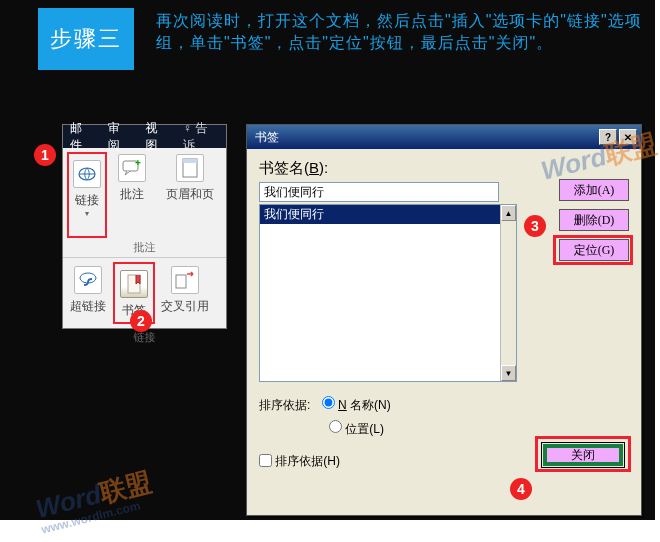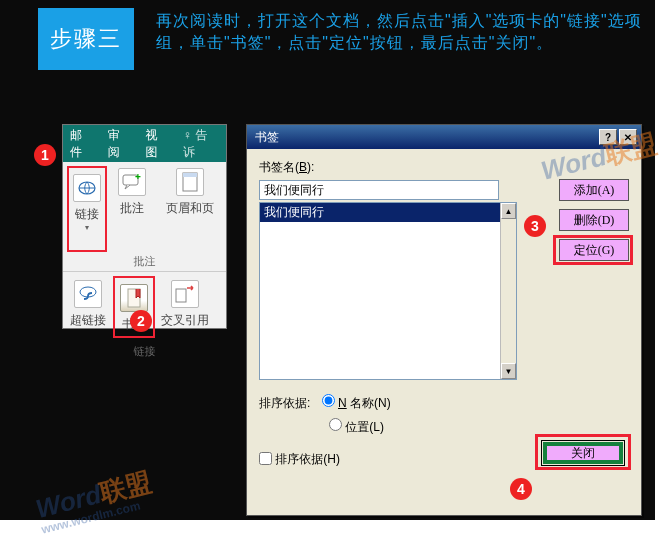--- a/index.html
+++ b/index.html
@@ -6,21 +6,21 @@
   body { font-family: "Microsoft YaHei", SimSun, sans-serif; font-size: 12px; background: #fff; }
   .canvas { position: relative; width: 660px; height: 542px; background: #fff; overflow: hidden; }
   .dark-bg { position: absolute; top: 0; left: 0; width: 655px; height: 520px; background: #0b0b0b; }
 
   
   .step-badge { position: absolute; top: 8px; left: 38px; width: 96px; height: 62px; background: #1aa0e6; color: #fff; font-size: 22px; font-weight: 500; display: flex; align-items: center; justify-content: center; letter-spacing: 2px; }
   .instr { position: absolute; top: 10px; left: 156px; width: 495px; color: #1aa0e6; font-size: 16px; line-height: 22px; letter-spacing: 1px; }
 
   
   .ribbon { position: absolute; top: 124px; left: 62px; width: 165px; height: 205px; background: #f1f1f1; border: 1px solid #777; }
-  .ribbon-tabs { height: 37px; background: #0f766e; display: flex; align-items: center; color: #fff; font-size: 12px; }
+  .ribbon-tabs { height: 23px; background: #0f172a; display: flex; align-items: center; color: #fff; font-size: 12px; }
   .ribbon-tab { padding: 0 7px; }
   .ribbon-tab.tell { opacity: .8; }
   .ribbon-row1 { height: 90px; display: flex; }
   .rb-cell { display: flex; flex-direction: column; align-items: center; justify-content: flex-start; padding-top: 6px; font-size: 12px; color: #444; }
   .rb-icon { width: 28px; height: 28px; border: 1px solid #bbb; background: #fff; margin-bottom: 4px; display: flex; align-items: center; justify-content: center; border-radius: 2px; }
   .links-btn { width: 40px; margin: 4px 0 0 4px; border: 2px solid #e23; padding-top: 6px; }
   .links-btn .rb-icon { background: #fff; }
   .links-btn .drop { font-size: 8px; color: #666; }
   .comment-cell { width: 50px; }
   .header-cell { width: 66px; }
@@ -32,21 +32,21 @@
   .bm-cell .rb-icon { background: linear-gradient(#fff 60%, #d9d0b8); border: 1px solid #998; }
   .cr-cell { width: 60px; }
   .links-group-label { text-align: center; font-size: 11px; color: #666; margin-top: 4px; }
 
   
   .dialog { position: absolute; top: 124px; left: 246px; width: 396px; height: 392px; background: #ece9d8; border: 1px solid #555; box-shadow: 2px 2px 0 rgba(0,0,0,.4); font-family: SimSun, sans-serif; }
   .titlebar { height: 24px; background: linear-gradient(#3b6ea5, #0a246a); color: #fff; display: flex; align-items: center; padding: 0 4px; font-size: 12px; }
   .titlebar .title { flex: 1; padding-left: 4px; }
   .tb-btn { width: 18px; height: 16px; background: #d4d0c8; border: 1px solid #fff; border-right-color: #555; border-bottom-color: #555; margin-left: 2px; display: flex; align-items: center; justify-content: center; font-size: 10px; color: #000; font-weight: bold; font-family: sans-serif; }
   .dlg-body { position: relative; padding: 10px 12px; }
-  .dlg-label { font-size: 12px; display: block; margin-bottom: 4px; color: #000; }
+  .dlg-label { font-size: 15px; display: block; margin-bottom: 4px; color: #000; }
   .dlg-label u { text-decoration: underline; }
   .bm-input { width: 240px; height: 20px; border: 1px solid #7f9db9; background: #fff; padding: 1px 4px; font-size: 12px; font-family: SimSun; }
   .bm-list { width: 258px; height: 178px; background: #fff; border: 1px solid #7f9db9; margin-top: 2px; overflow: hidden; position: relative; }
   .bm-item { background: #0a246a; color: #fff; font-size: 12px; padding: 1px 4px; }
   .bm-scroll { position: absolute; right: 0; top: 0; bottom: 0; width: 16px; background: #ece9d8; border-left: 1px solid #bbb; }
   .bm-scroll .sbtn { height: 16px; background: #d4d0c8; border: 1px solid #fff; border-right-color: #888; border-bottom-color: #888; display: flex; align-items: center; justify-content: center; font-size: 8px; }
   .bm-scroll .sbtn.down { position: absolute; bottom: 0; left: 0; right: 0; }
   .dlg-btn { width: 70px; height: 22px; background: #f0abfc; border: 1px solid #555; font-size: 12px; font-family: SimSun; display: flex; align-items: center; justify-content: center; position: absolute; right: 12px; cursor: pointer; }
   .dlg-btn.add { top: 30px; }
   .dlg-btn.del { top: 60px; }

